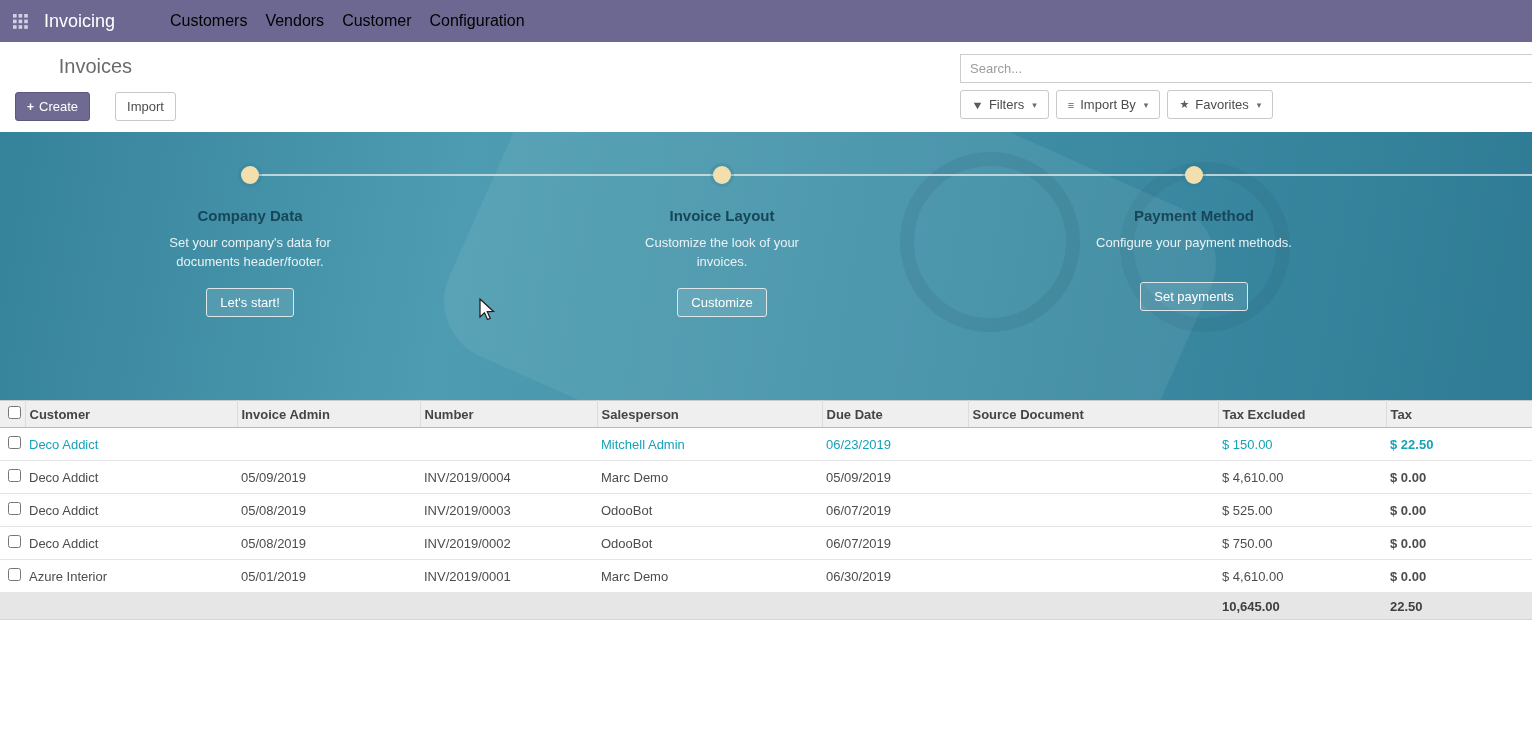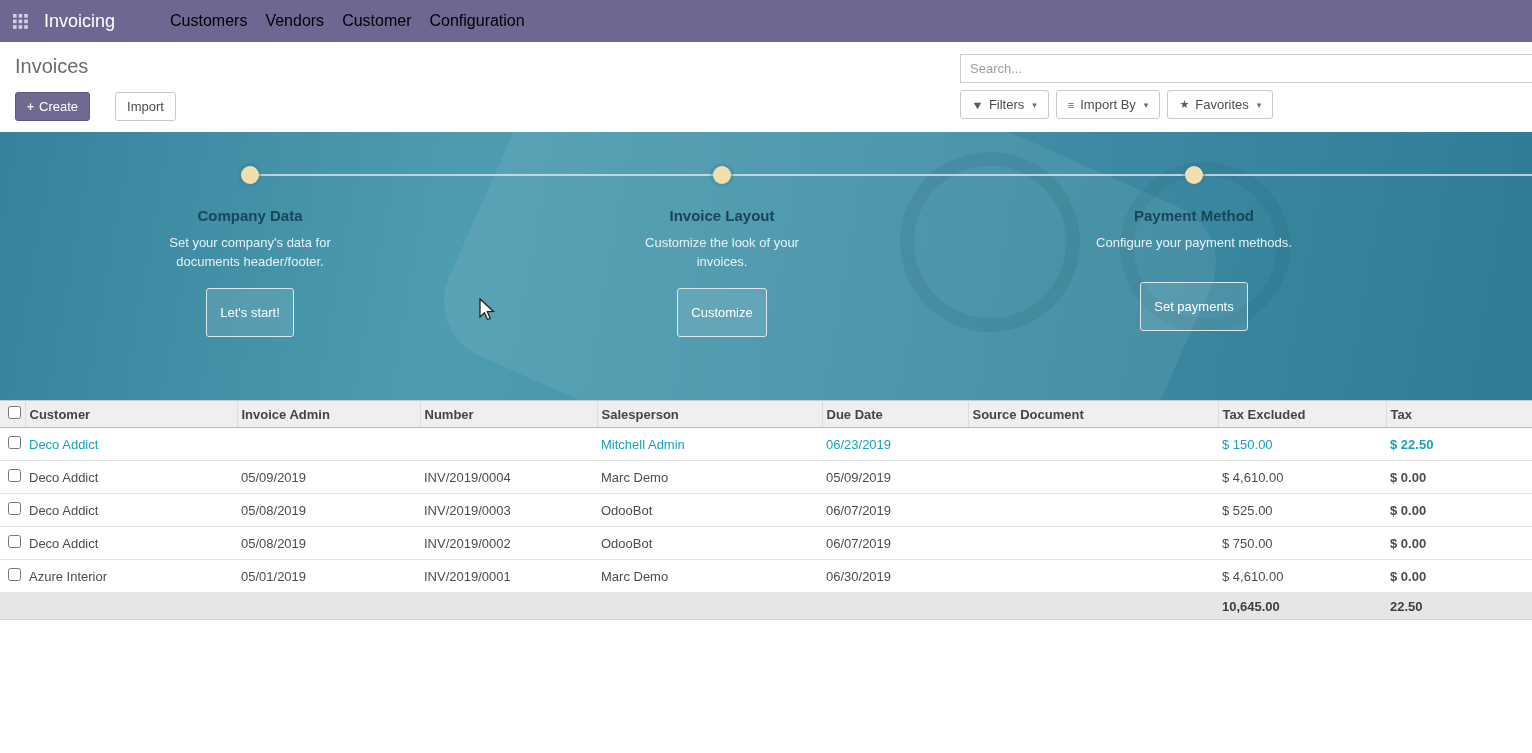--- a/index.html
+++ b/index.html
@@ -31,21 +31,21 @@
     cursor: pointer;
   }
 
   
   .control-panel {
     display: flex;
     justify-content: space-between;
     padding: 12px 0 11px 15px;
     background: #fff;
   }
-  .cp-left { display: flex; flex-direction: column; }
+  .cp-left { display: flex; flex-direction: column; align-items: center; }
   .page-title { font-size: 20px; color: #6b6b6b; font-weight: 400; margin-top: 1px; }
   .cp-buttons { display: flex; margin-top: 14px; }
   .btn {
     font-family: "Liberation Sans", sans-serif;
     font-size: 13px;
     border-radius: 3px;
     padding: 5px 11px;
     height: 29px;
     cursor: pointer;
     background: #fff;
@@ -136,21 +136,21 @@
   .step:nth-child(3) .step-desc { width: 260px; }
   .step-btn {
     margin-top: 17px;
     display: inline-block;
     font-family: "Liberation Sans", sans-serif;
     font-size: 13px;
     color: #ffffff;
     background: rgba(255,255,255,0.10);
     border: 1px solid #dde7ea;
     border-radius: 3px;
-    padding: 16px 13px;
+    padding: 6px 13px;
     cursor: pointer;
   }
   .step:nth-child(3) .step-btn { margin-top: 30px; }
 
   
   table.list {
     width: 1532px;
     border-collapse: collapse;
     table-layout: fixed;
     font-size: 13px;

